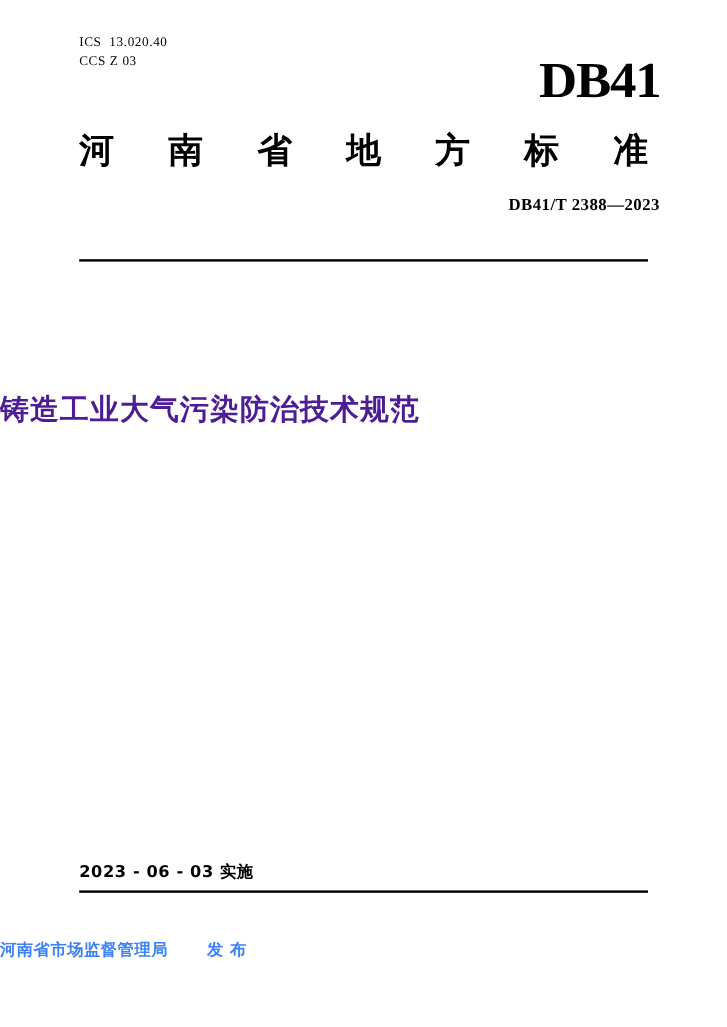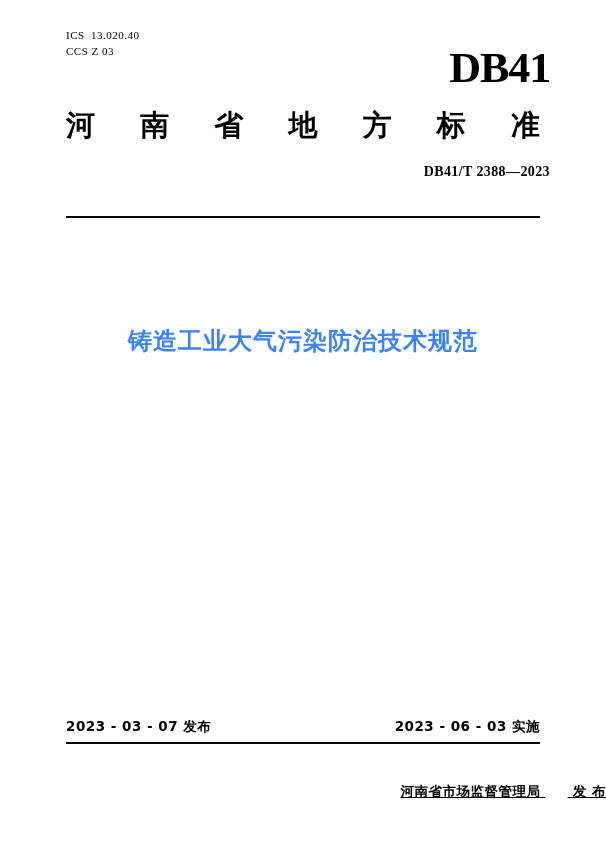--- a/index.html
+++ b/index.html
@@ -89,26 +89,26 @@
     height: 2px;
     background: #000;
   }
 
   
   .doc-title {
     position: absolute;
     left: 0;
     right: 0;
     top: 325px;
-    text-align: center;
+    text-align: left;
     font-family: "DejaVu Sans", sans-serif;
     font-weight: bold;
     font-size: 24px;
     letter-spacing: 1px;
-    color: #3b82f6;
+    color: #4c1d95;
   }
 
   
   .rule-bottom {
     position: absolute;
     left: 66px;
     top: 742px;
     width: 474px;
     height: 2px;
     background: #000;
@@ -124,27 +124,26 @@
     font-weight: bold;
     font-size: 13.5px;
     letter-spacing: 0.5px;
     color: #000;
   }
   .issuer {
     position: absolute;
     left: 0;
     right: 0;
     top: 783px;
-    text-align: right;
+    text-align: left;
     font-family: "DejaVu Sans", sans-serif;
     font-weight: bold;
     font-size: 13.5px;
     letter-spacing: 0.5px;
-    color: #000000;
-    text-decoration: underline;
+    color: #3b82f6;
   }
   .issuer .gap {
     display: inline-block;
     width: 22px;
   }
 </style>
 </head>
 <body>
 
 <div class="page">
@@ -166,21 +165,20 @@
     <span>准</span>
   </div>
 
   <div class="std-number">DB41/T 2388—2023</div>
 
   <div class="rule-top"></div>
 
   <div class="doc-title">铸造工业大气污染防治技术规范</div>
 
   <div class="footer-dates">
-    <span>2023 - 03 - 07 发布</span>
     <span>2023 - 06 - 03 实施</span>
   </div>
 
   <div class="rule-bottom"></div>
 
   <div class="issuer">
     <span>河南省市场监督管理局</span>
     <span class="gap"></span>
     <span>发 布</span>
   </div>

